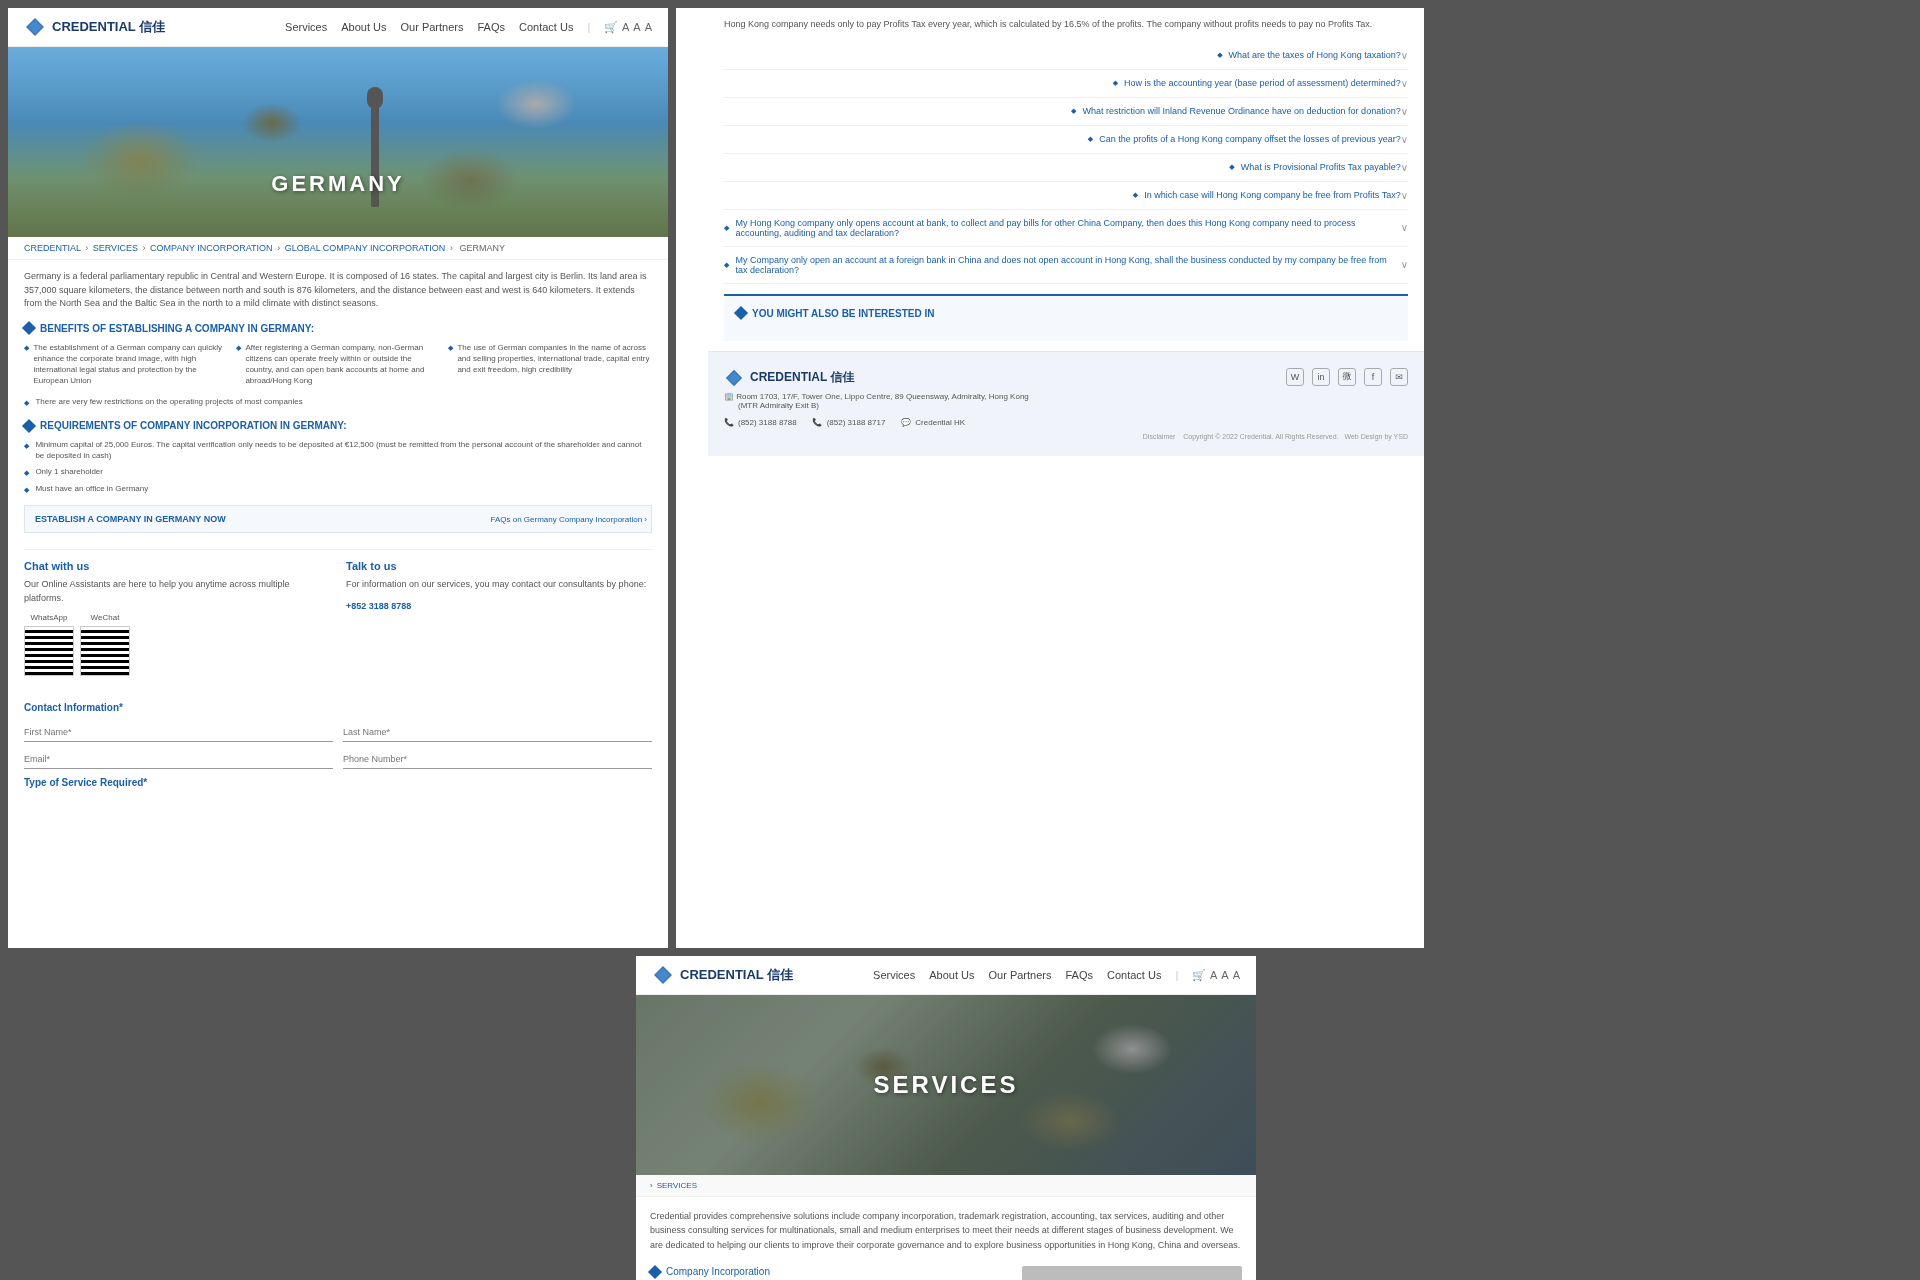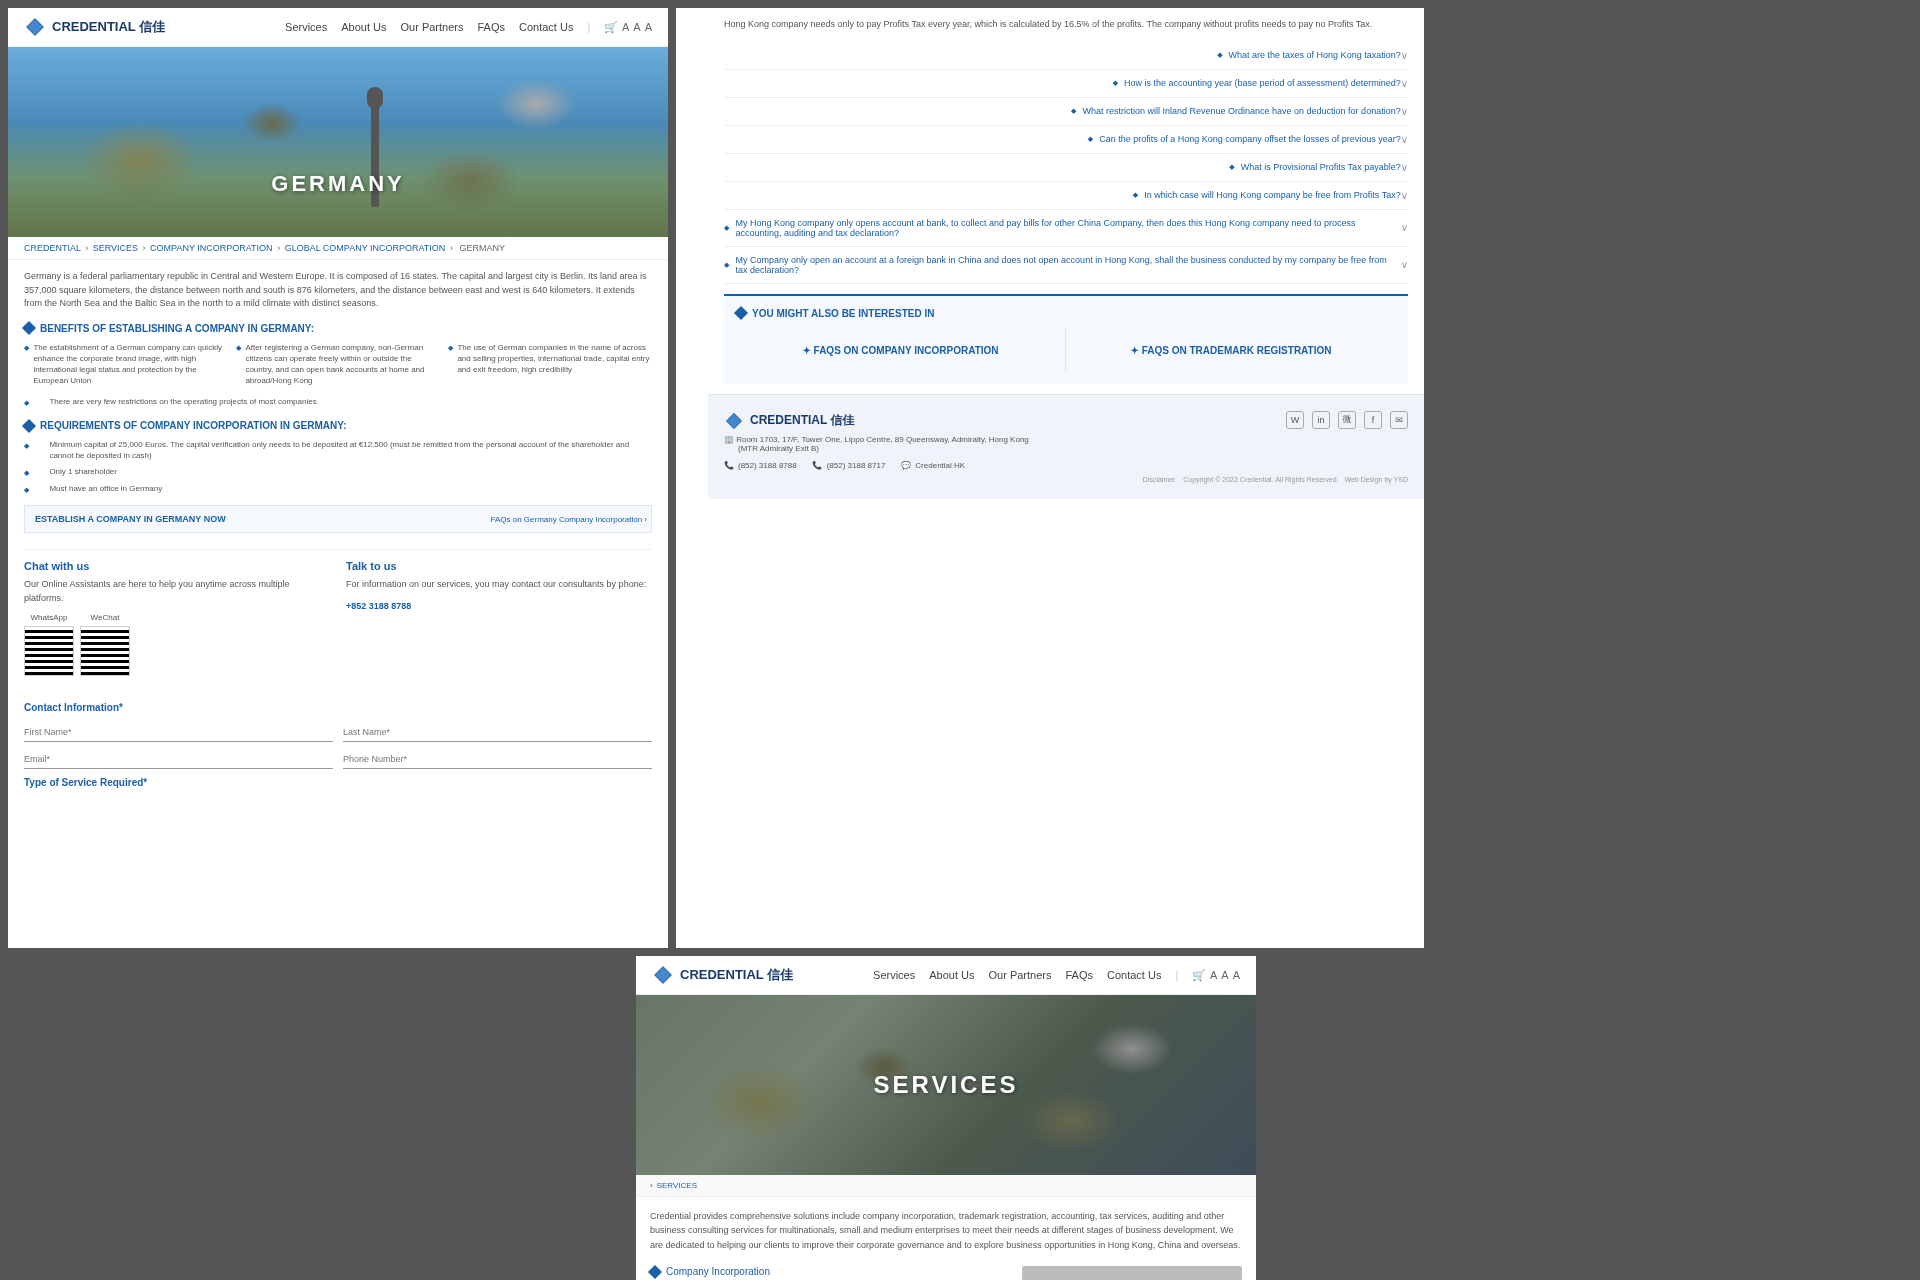--- a/index.html
+++ b/index.html
@@ -177,21 +177,21 @@
       flex-shrink: 0;
       margin-top: 1px;
     }
 
     .req-list {
       margin-bottom: 10px;
     }
     .req-item {
       display: flex;
       align-items: flex-start;
-      gap: 20px;
+      gap: 6px;
       font-size: 8px;
       color: #555;
       margin-bottom: 5px;
       line-height: 1.4;
     }
     .req-item .bullet {
       color: #1a5fa8;
       font-size: 7px;
       margin-top: 2px;
     }
@@ -728,30 +728,20 @@
       <div class="faq-question">
         <span class="q-left">My Company only open an account at a foreign bank in China and does not open account in Hong Kong, shall the business conducted by my company be free from tax declaration?</span>
         <span class="faq-chevron">∨</span>
       </div>
     </div>
 
     <div class="also-interested">
       <div class="also-header">
         <div class="diamond-icon" style="width:10px;height:10px;background:#1a5fa8;transform:rotate(45deg);flex-shrink:0;"></div>
         <span>YOU MIGHT ALSO BE INTERESTED IN</span>
-      </div>
-      <div class="also-cards">
-        <div class="also-card">
-          <span>✦ </span>
-          <span>FAQS ON COMPANY INCORPORATION</span>
-        </div>
-        <div class="also-card">
-          <span>✦ </span>
-          <span>FAQS ON TRADEMARK REGISTRATION</span>
-        </div>
       </div>
     </div>
   </div>
 
   <div class="faq-footer">
     <div class="footer-logo-row">
       <div>
         <div class="footer-logo">
           <svg width="20" height="20" viewBox="0 0 22 22">
             <polygon points="11,2 20,11 11,20 2,11" fill="#1a5fa8" opacity="0.85"></polygon>

